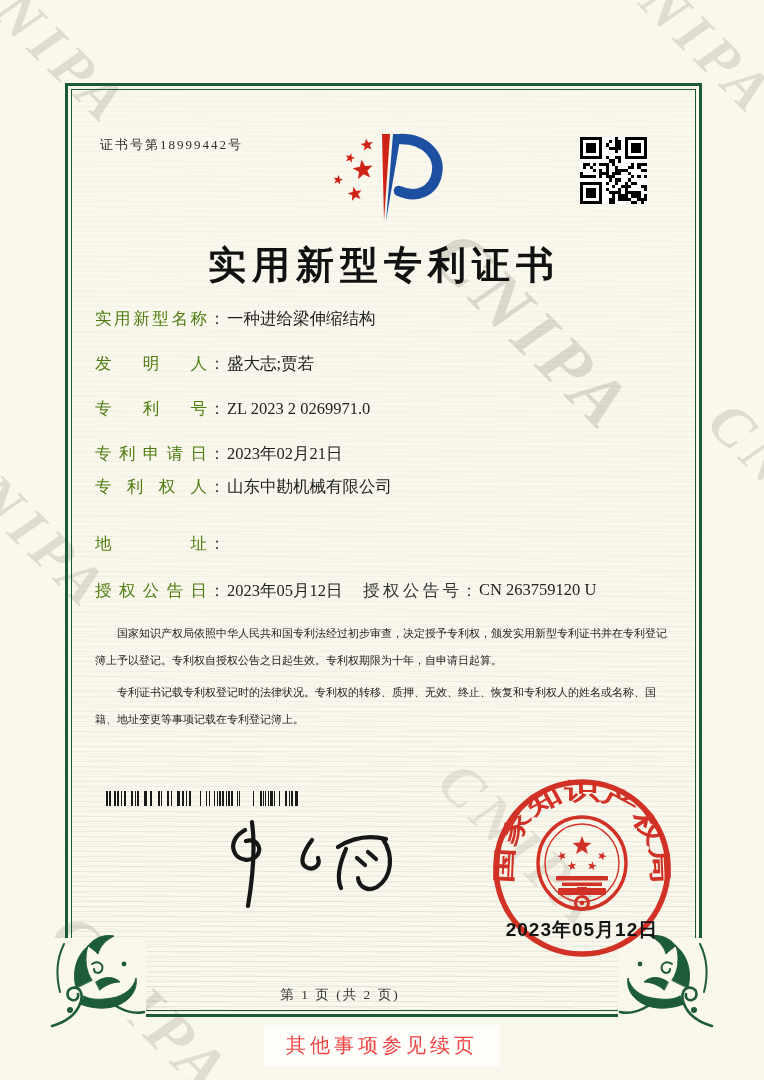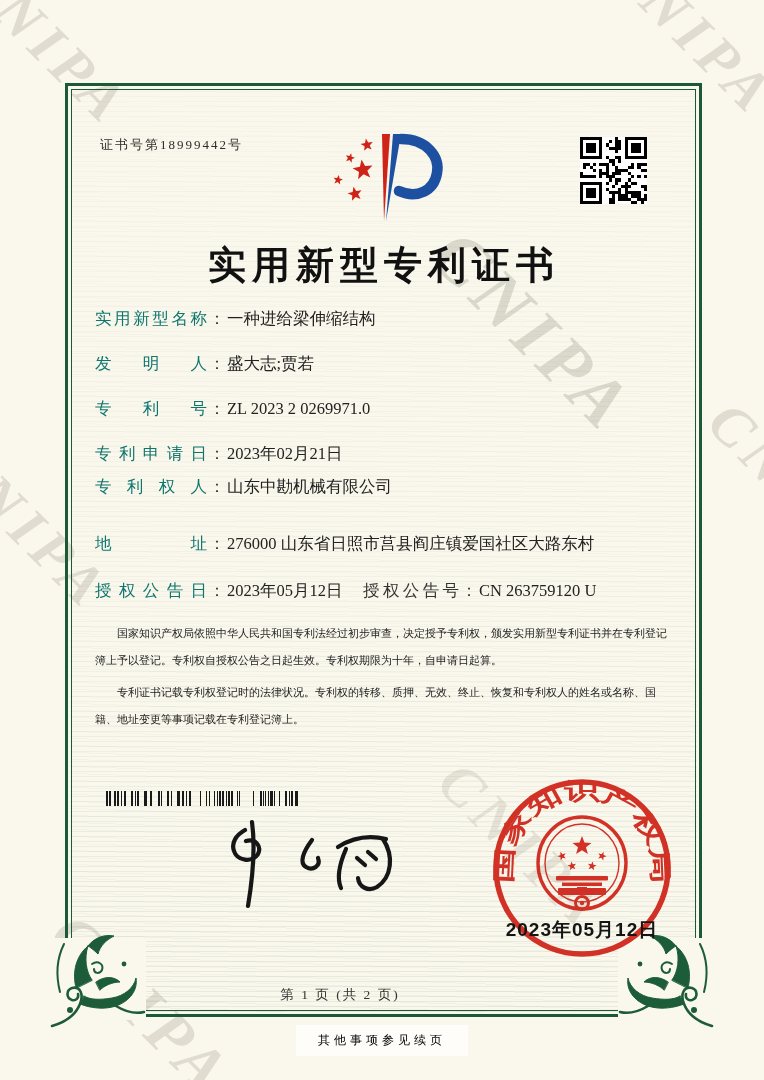--- a/index.html
+++ b/index.html
@@ -29,24 +29,24 @@
   .content{position:absolute;inset:0;z-index:3;}
   
   .cert-no{position:absolute;left:100px;top:136px;font-size:13px;letter-spacing:2px;color:#2e2e2e;}
   .logo{position:absolute;left:326px;top:131px;width:120px;height:94px;}
   .qr{position:absolute;left:580px;top:137px;width:67px;height:67px;background:#fff;}
   .title{position:absolute;left:2px;top:240px;width:764px;text-align:center;font-size:38px;
          font-weight:bold;letter-spacing:6px;color:#111;}
   
   .fields{position:absolute;left:95px;top:300px;width:580px;font-size:16.5px;}
   .frow{position:absolute;left:0;display:flex;align-items:baseline;white-space:nowrap;}
-  .flabel{display:inline-block;width:112px;text-align:justify;text-align-last:justify;color:#0f766e;font-family:Liberation Mono, monospace;}
+  .flabel{display:inline-block;width:112px;text-align:justify;text-align-last:justify;color:#4d7c0f;font-family:Liberation Mono, monospace;}
   .fcolon{display:inline-block;width:20px;text-align:center;color:#333;}
   .fvalue{color:#222;}
-  .fpair2{position:absolute;left:268px;display:flex;align-items:center;white-space:nowrap;}
+  .fpair2{position:absolute;left:268px;display:flex;align-items:flex-start;white-space:nowrap;}
   .flabel2{display:inline-block;width:96px;text-align:justify;text-align-last:justify;color:#333;}
   
   .body-text{position:absolute;left:95px;top:620px;width:580px;font-size:11px;line-height:27px;color:#222;}
   .body-text p{margin:0 0 5px 0;text-indent:2em;}
   
   .barcode{position:absolute;left:105px;top:791px;width:196px;height:15px;}
   
   .sig-titles{position:absolute;left:100px;top:843px;font-family:"Liberation Sans","DejaVu Sans",sans-serif;
               font-size:17px;color:#222;line-height:35px;}
   .sig-script{position:absolute;left:200px;top:816px;width:215px;height:100px;}
@@ -57,21 +57,21 @@
              color:#141414;letter-spacing:1px;}
   
   .corner-backing{position:absolute;width:94px;height:82px;background:#faf7ec;z-index:3;}
   .cb-left{left:52px;top:938px;} .cb-right{left:618px;top:938px;}
   .flourish{position:absolute;width:100px;height:100px;z-index:4;}
   .fl-left{left:46px;top:930px;} .fl-right{left:618px;top:930px;transform:scaleX(-1);}
   
   .page-num{position:absolute;left:0;top:986px;width:680px;text-align:center;font-size:13.5px;
             letter-spacing:2px;color:#333;z-index:3;}
   .footer-note{position:absolute;left:50%;top:1025px;transform:translateX(-50%);background:#fefdf9;
-               padding:7px 22px;font-size:12px;letter-spacing:4px;color:#000000;z-index:3;}
+               padding:7px 22px;font-size:20px;letter-spacing:4px;color:#ef4444;z-index:3;}
 </style>
 </head>
 <body>
 
 <div class="page">
 
   <div class="wm wm1">CNIPA</div>
   <div class="wm wm2">CNIPA</div>
   <div class="wm wm3">CNIPA</div>
   <div class="wm wm4">CNIPA</div>
@@ -251,21 +251,20 @@
           <span class="fvalue">2023年02月21日</span>
       </div>
       <div class="frow" style="top:176px">
         <span class="flabel">专利权人</span>
           <span class="fcolon">：</span>
           <span class="fvalue">山东中勘机械有限公司</span>
       </div>
       <div class="frow" style="top:233px">
         <span class="flabel">地址</span>
           <span class="fcolon">：</span>
-          <span class="fvalue">276000 山东省日照市莒县阎庄镇爱国社区大路东村</span>
       </div>
       <div class="frow" style="top:280px">
         <span class="flabel">授权公告日</span>
           <span class="fcolon">：</span>
           <span class="fvalue">2023年05月12日</span>
       </div>
       <div class="fpair2" style="top:280px">
         <span class="flabel2">授权公告号</span>
           <span class="fcolon">：</span>
           <span class="fvalue">CN 263759120 U</span>

